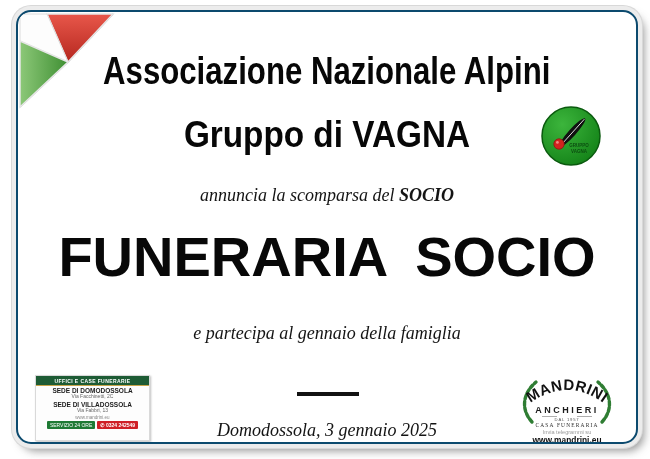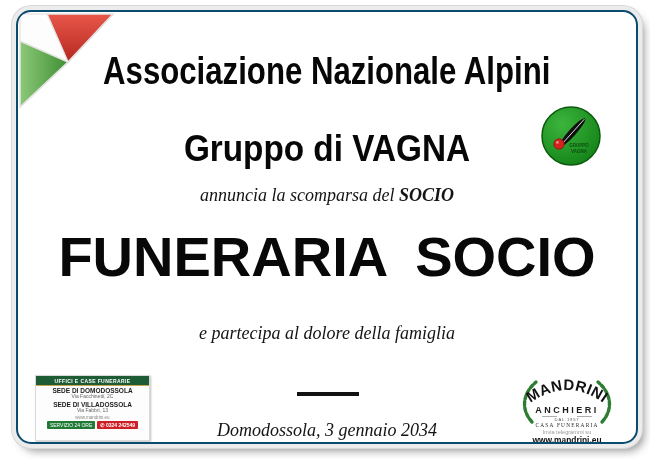--- a/index.html
+++ b/index.html
@@ -6,21 +6,21 @@
   .page{position:relative;width:650px;height:459px;background:#fff;overflow:hidden;
         font-family:"Liberation Sans",sans-serif;}
   .card{position:absolute;left:16px;top:10px;width:618px;height:430px;background:#fff;
         border:2px solid #0c4a6e;border-radius:15px;overflow:hidden;
         box-shadow:0 0 0 4px #ececec,0 0 0 5px #d8d8d8,5px 6px 9px 1px rgba(70,70,70,0.55);}
   .flag-corner{position:absolute;left:-2px;top:-2px;width:102px;height:102px;}
 
   .title-line{position:absolute;left:0;width:100%;text-align:center;color:#070707;
               font-weight:bold;white-space:nowrap;}
   .t1{top:38px;font-size:38px;}
-  .t2{top:116px;font-size:37px;}
+  .t2{top:102px;font-size:37px;}
   .squeeze{display:inline-block;transform:scaleX(0.82);transform-origin:center;}
   .squeeze2{display:inline-block;transform:scaleX(0.9);transform-origin:center;}
 
   .alpini-logo{position:absolute;left:521px;top:92px;width:64px;height:64px;}
 
   .serif-line{position:absolute;left:0;width:100%;text-align:center;
               font-family:"Liberation Serif",serif;font-style:italic;font-size:18px;color:#141414;}
   .intro{top:173px;}
   .intro b{font-weight:bold;}
   .condolence{top:311px;}
@@ -99,25 +99,25 @@
 
     <div class="serif-line intro">
       <span>annuncia la scomparsa del</span>
       <b>SOCIO</b>
     </div>
 
     <div class="deceased">
       <span>FUNERARIA</span><span class="gap">SOCIO</span>
     </div>
 
-    <div class="serif-line condolence">e partecipa al dolore della famiglia</div>
+    <div class="serif-line condolence">e partecipa al gennaio della famiglia</div>
 
     <div class="divider"></div>
 
-    <div class="serif-line dateline">Domodossola, 3 gennaio 2034</div>
+    <div class="serif-line dateline">Domodossola, 3 gennaio 2025</div>
 
     <div class="ad-box">
       <div class="ad-header">UFFICI E CASE FUNERARIE</div>
       <div class="ad-office-title">SEDE DI DOMODOSSOLA</div>
       <div class="ad-office-addr">Via Facchinetti, 2C</div>
       <div class="ad-office-title">SEDE DI VILLADOSSOLA</div>
       <div class="ad-office-addr">Via Fabbri, 13</div>
       <div class="ad-web">www.mandrini.eu</div>
       <div class="ad-badges">
         <span class="badge badge-green">SERVIZIO 24 ORE</span>

